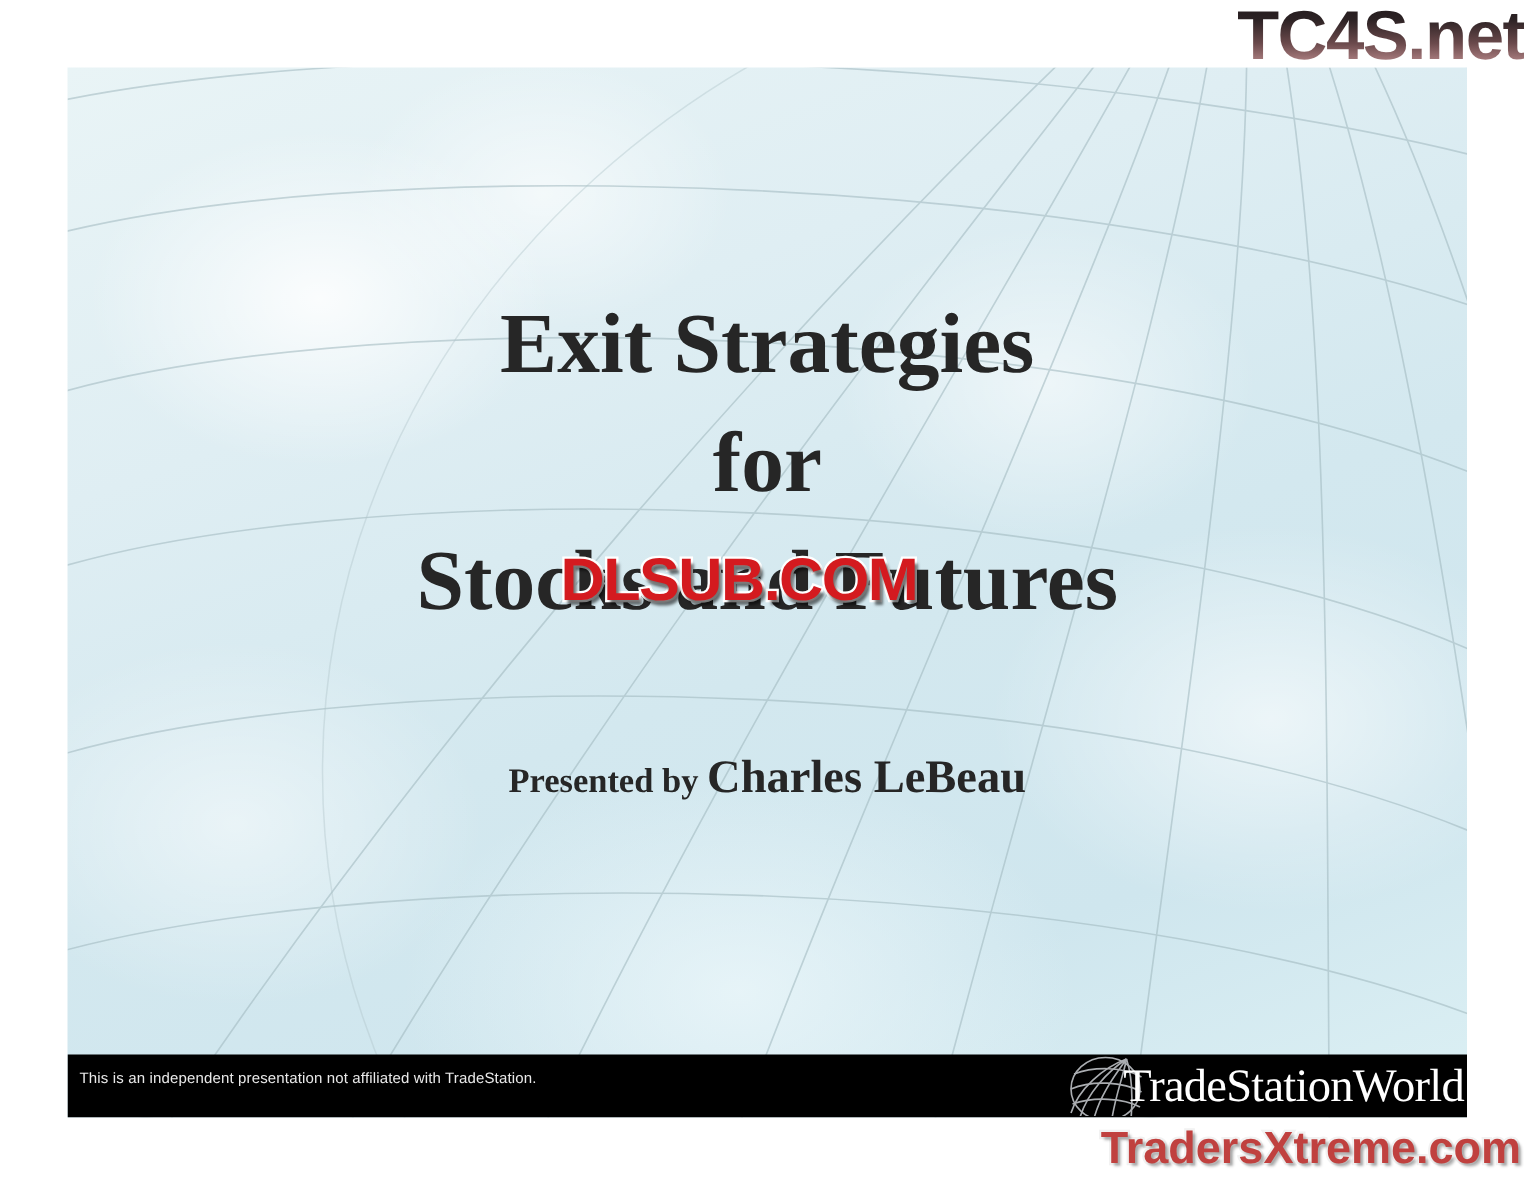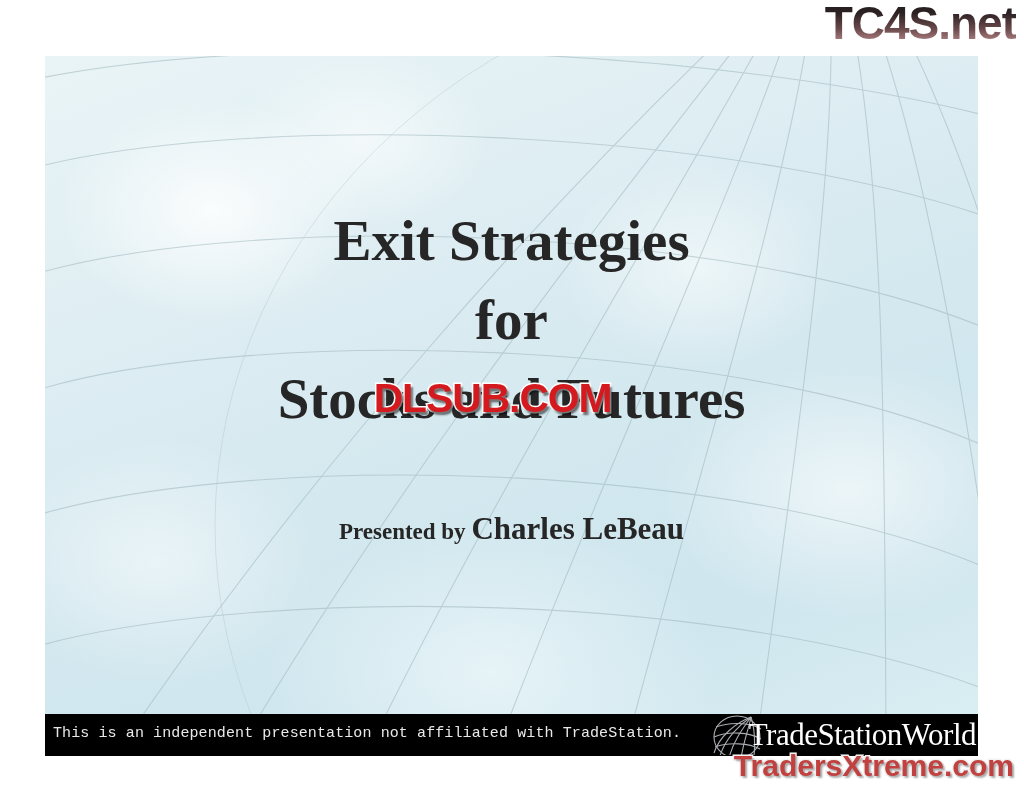--- a/index.html
+++ b/index.html
@@ -42,21 +42,20 @@
     height: 700px;
     overflow: hidden;
     background:
       radial-gradient(ellipse 220px 160px at 18% 22%, rgba(255,255,255,0.85), rgba(255,255,255,0) 70%),
       radial-gradient(ellipse 180px 130px at 34% 12%, rgba(255,255,255,0.6), rgba(255,255,255,0) 70%),
       radial-gradient(ellipse 200px 150px at 70% 30%, rgba(255,255,255,0.55), rgba(255,255,255,0) 70%),
       radial-gradient(ellipse 260px 180px at 86% 62%, rgba(255,255,255,0.6), rgba(255,255,255,0) 72%),
       radial-gradient(ellipse 230px 170px at 12% 72%, rgba(255,255,255,0.5), rgba(255,255,255,0) 72%),
       radial-gradient(ellipse 300px 200px at 48% 88%, rgba(236,247,250,0.8), rgba(255,255,255,0) 75%),
       linear-gradient(160deg, #e9f4f6 0%, #dfeef3 28%, #d3e8ef 55%, #cfe6ee 78%, #dcf0f4 100%);
-    margin-top: 11px;
   }
 
   
   #globe-wireframe {
     position: absolute;
     left: 0; top: 0;
     width: 100%;
     height: 100%;
     pointer-events: none;
   }
@@ -143,22 +142,22 @@
     width: 100%;
     height: 42px;
     background: #000000;
     z-index: 15;
   }
   #disclaimer-text {
     position: absolute;
     left: 8px;
     top: 11px;
     color: #e9e9e9;
-    font-family: Liberation Mono, monospace;
-    font-size: 15px;
+    font-family: Liberation Sans, sans-serif;
+    font-size: 10px;
     letter-spacing: 0.1px;
     white-space: nowrap;
   }
   #tsw-logo {
     position: absolute;
     right: 2px;
     top: 1px;
     height: 40px;
     display: flex;
     align-items: center;

